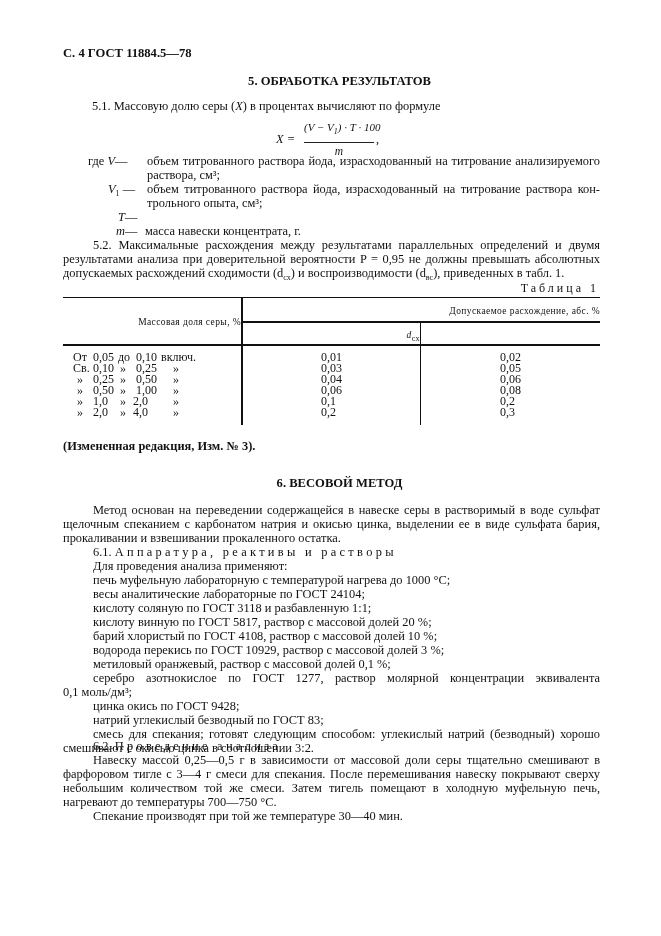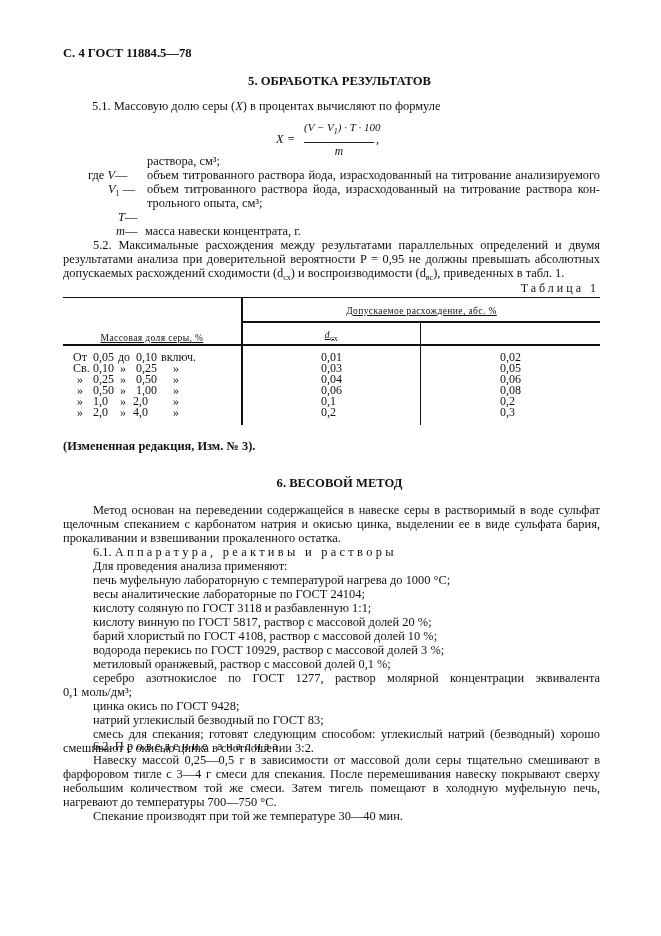--- a/index.html
+++ b/index.html
@@ -68,21 +68,21 @@
     }
     .def-text.just { text-align: justify; text-align-last: justify; }
     .table-caption {
       right: 62px; top: 281px;
       letter-spacing: 3px;
       font-size: 12px;
     }
     .tbl { left: 63px; top: 297px; width: 537px; height: 128px; }
     .tbl .hline { position: absolute; left: 0; background: #111; }
     .tbl .vline { position: absolute; background: #111; }
-    .tbl .hdr { position: absolute; font-size: 9.5px; letter-spacing: 0.4px; text-align: center; text-decoration: underline; }
+    .tbl .hdr { position: absolute; font-size: 9.5px; letter-spacing: 0.4px; text-align: right; }
     .tbl .hdr i { font-style: italic; }
     .tbl .col1 { position: absolute; left: 10px; top: 55px; font-size: 12px; line-height: 11px; }
     .tbl .colnum { position: absolute; font-size: 12px; line-height: 11px; text-align: center; }
     .tbl .row { height: 11px; white-space: nowrap; position: relative; }
     .tbl .row span { position: absolute; }
     .bold-note { left: 63px; top: 439px; font-weight: bold; }
     .spaced { letter-spacing: 3.3px; }
     sub, sup { font-size: 8px; line-height: 0; }
   </style>
 </head>
@@ -98,25 +98,25 @@
   <span class="lhs">X =</span>
   <span class="frac">
     <span class="num"><span>(V − V</span><sub>1</sub><span>) · T · 100</span></span>
     <span class="den">m</span>
   </span>
   <span class="comma">,</span>
 </div>
 
 <div class="abs defs">
   <div class="def-row">
-    <span class="def-text">раствора, см³;</span>
-  </div>
-  <div class="def-row">
     <span class="def-sym" style="right:auto; left:25px;"><span>где</span> <i>V</i><span>—</span></span>
     <span class="def-text just">объем титрованного раствора йода, израсходованный на титрование анализируемого</span>
+  </div>
+  <div class="def-row">
+    <span class="def-text">раствора, см³;</span>
   </div>
   <div class="def-row">
     <span class="def-sym" style="right:auto; left:45px;"><i>V</i><sub>1</sub> <span>—</span></span>
     <span class="def-text just">объем титрованного раствора йода, израсходованный на титрование раствора кон-</span>
   </div>
   <div class="def-row">
     <span class="def-text">трольного опыта, см³;</span>
   </div>
   <div class="def-row">
     <span class="def-sym" style="right:auto; left:55px;"><i>T</i><span>—</span></span>
@@ -135,21 +135,21 @@
 
 <div class="abs table-caption">Таблица 1</div>
 
 <div class="abs tbl">
   <div class="hline" style="top:0; width:537px; height:1px;"></div>
   <div class="hline" style="top:24px; left:179px; width:358px; height:2px;"></div>
   <div class="hline" style="top:47px; width:537px; height:2px;"></div>
   <div class="vline" style="left:178px; top:0; width:2px; height:128px;"></div>
   <div class="vline" style="left:357px; top:25px; width:1px; height:103px;"></div>
 
-  <div class="hdr" style="left:0; width:178px; top:18px;margin-top:16px;">Массовая доля серы, %</div>
+  <div class="hdr" style="left:0; width:178px; top:18px;">Массовая доля серы, %</div>
   <div class="hdr" style="left:180px; width:357px; top:7px;">Допускаемое расхождение, абс. %</div>
   <div class="hdr" style="left:180px; width:177px; top:31px;"><i>d</i><sub>сх</sub></div>
 
   <div class="col1">
     <div class="row">
         <span style="left:0">От</span>
         <span style="left:20px">0,05</span>
         <span style="left:45px">до</span>
         <span style="left:63px">0,10</span>
         <span style="left:88px">включ.</span>

